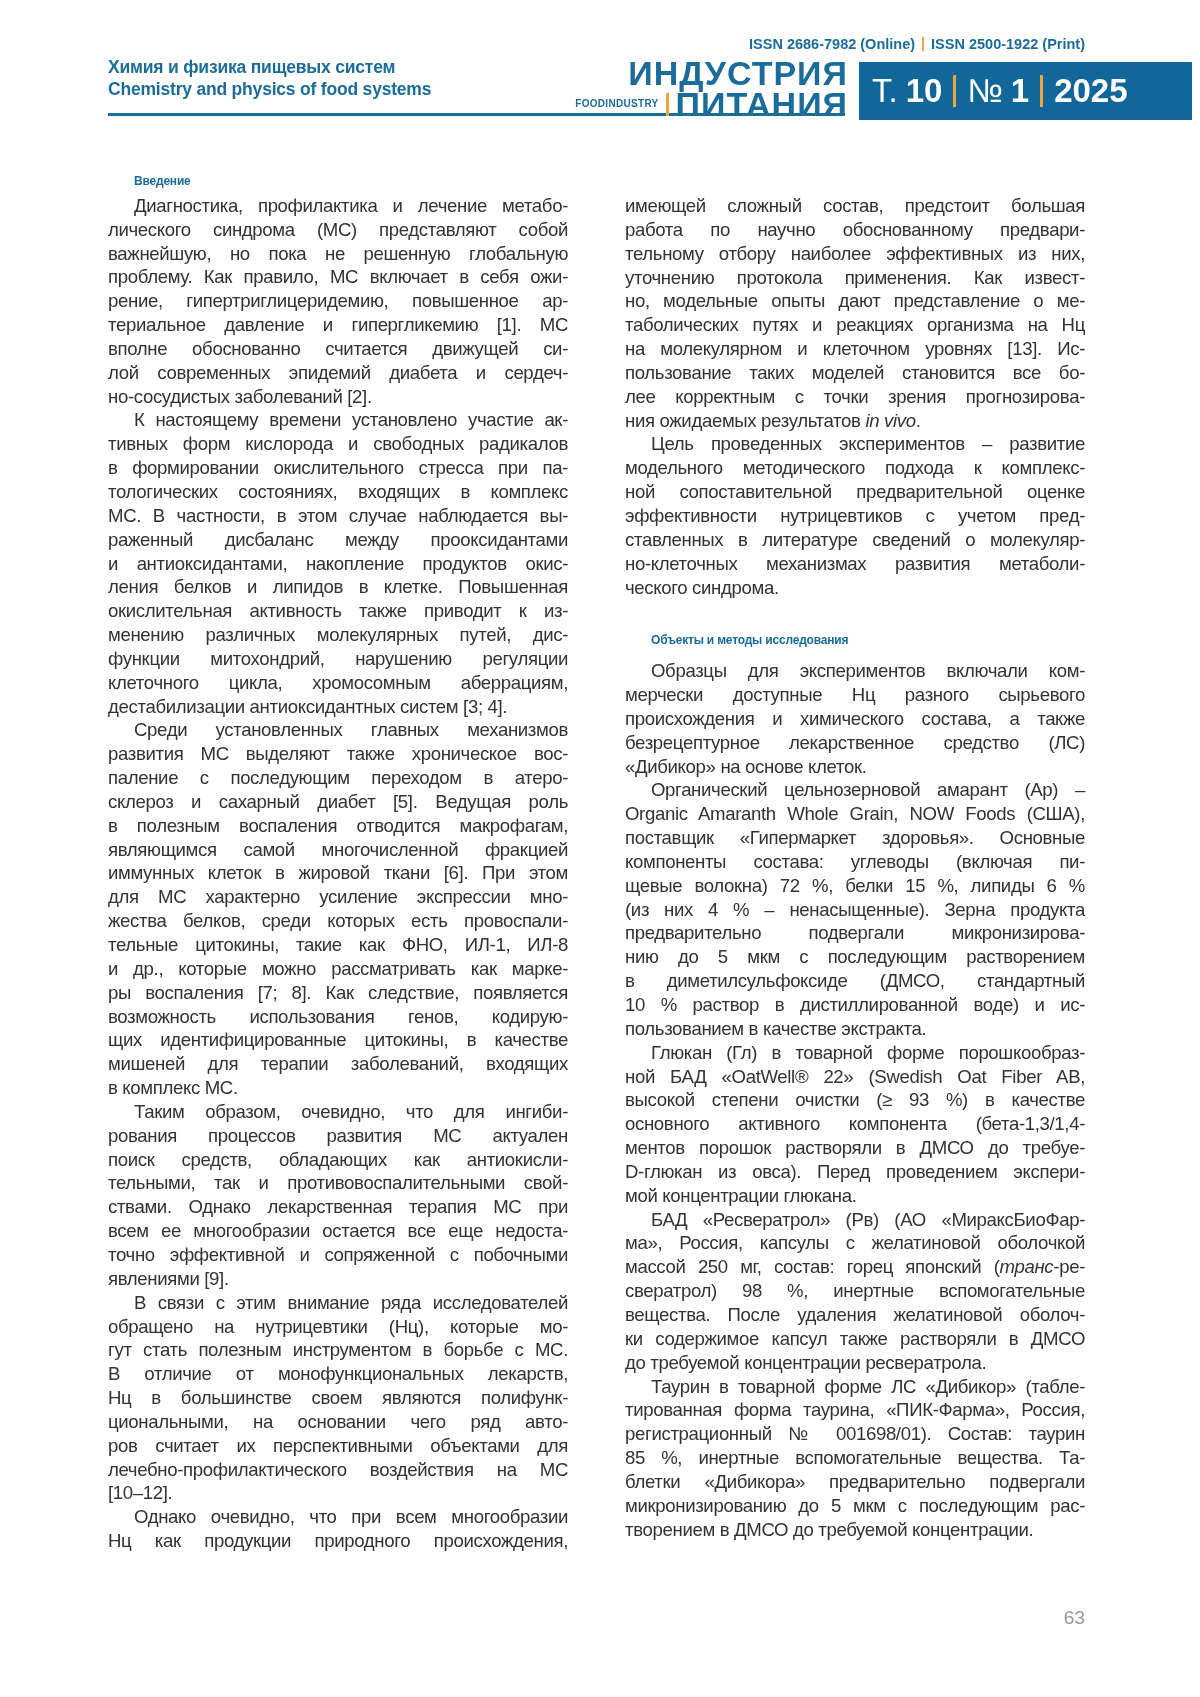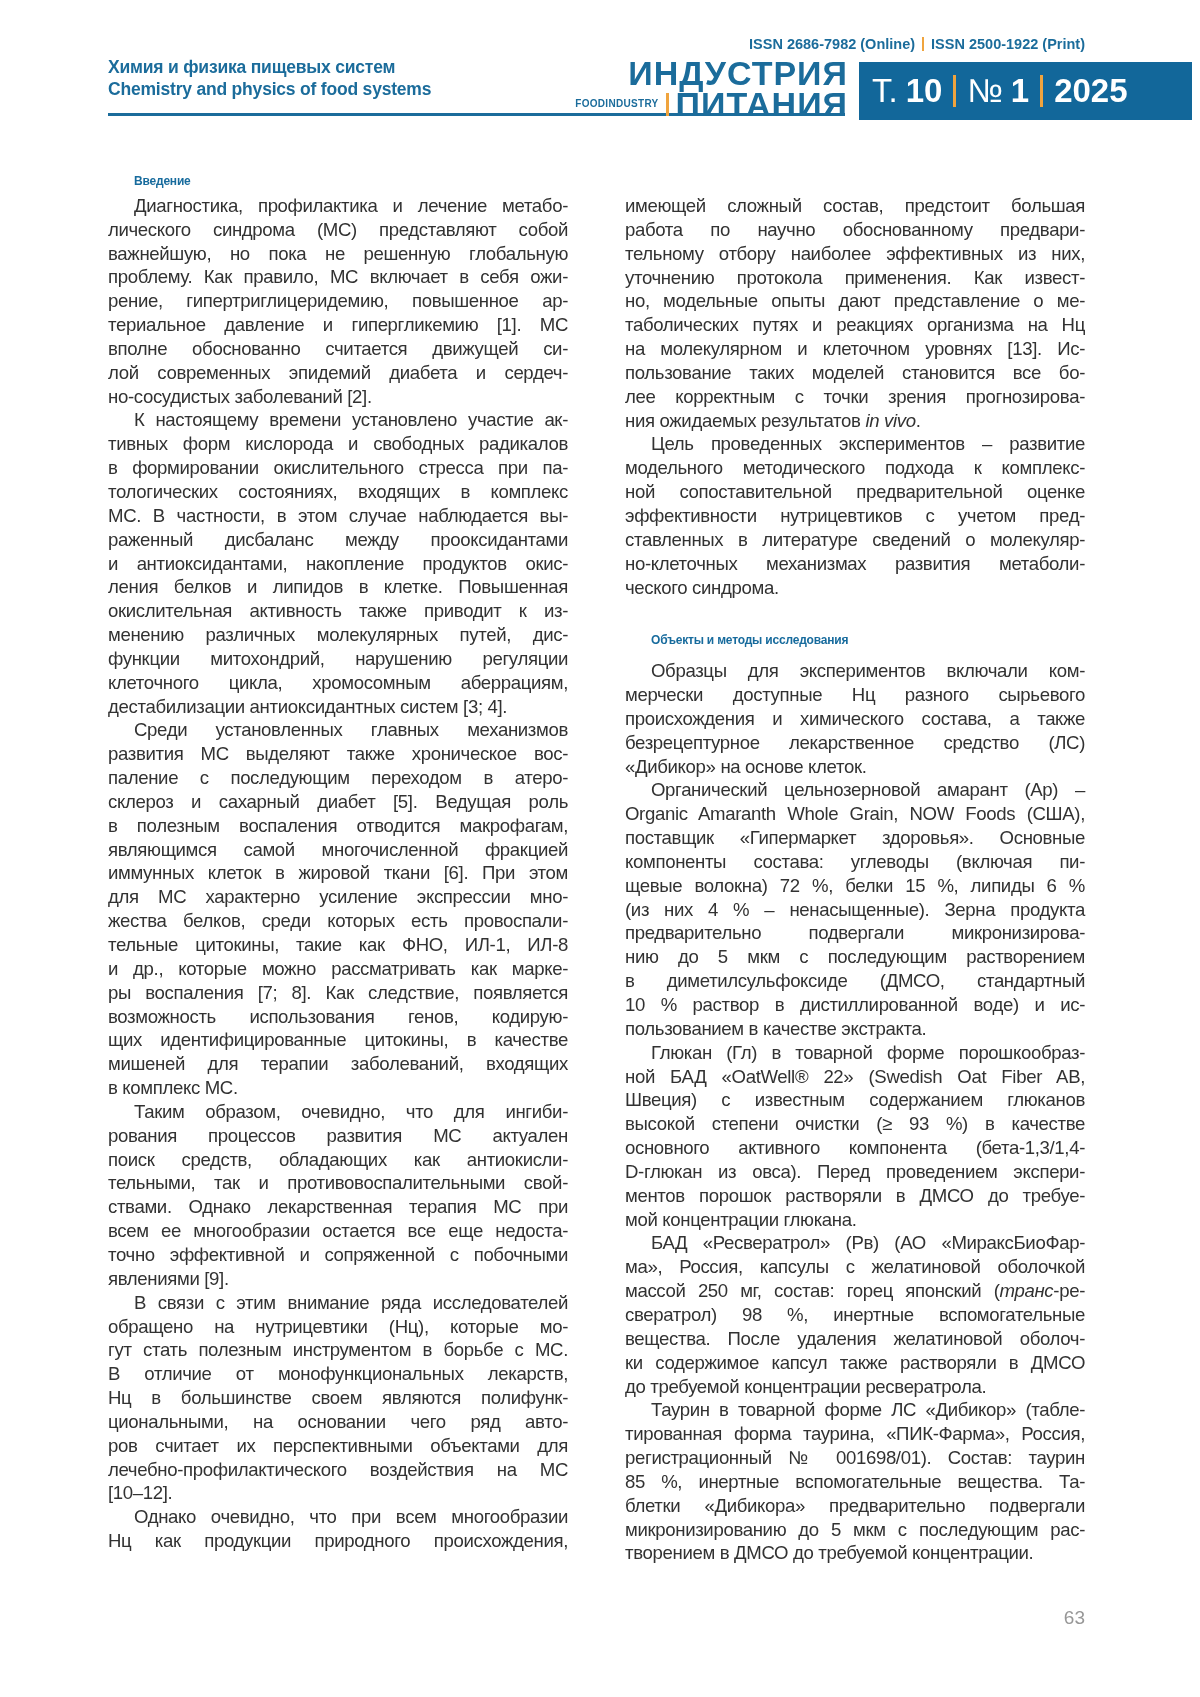--- a/index.html
+++ b/index.html
@@ -251,25 +251,24 @@
           <div class="line">(из них 4 % – ненасыщенные). Зерна продукта</div>
           <div class="line">предварительно подвергали микронизирова-</div>
           <div class="line">нию до 5 мкм с последующим растворением</div>
           <div class="line">в диметилсульфоксиде (ДМСО, стандартный</div>
           <div class="line">10 % раствор в дистиллированной воде) и ис-</div>
           <div class="line plast">пользованием в качестве экстракта.</div>
         </div>
         <div class="paragraph">
           <div class="line pfirst">Глюкан (Гл) в товарной форме порошкообраз-</div>
           <div class="line">ной БАД «OatWell® 22» (Swedish Oat Fiber AB,</div>
-          <div class="line">Швеция) с известным содержанием глюканов</div>
           <div class="line">высокой степени очистки (≥ 93 %) в качестве</div>
           <div class="line">основного активного компонента (бета-1,3/1,4-</div>
+          <div class="line">ментов порошок растворяли в ДМСО до требуе-</div>
           <div class="line">D-глюкан из овса). Перед проведением экспери-</div>
-          <div class="line">ментов порошок растворяли в ДМСО до требуе-</div>
           <div class="line plast">мой концентрации глюкана.</div>
         </div>
         <div class="paragraph">
           <div class="line pfirst">БАД «Ресвератрол» (Рв) (АО «МираксБиоФар-</div>
           <div class="line">ма», Россия, капсулы с желатиновой оболочкой</div>
           <div class="line">массой 250 мг, состав: горец японский (<i>транс</i>-ре-</div>
           <div class="line">свератрол) 98 %, инертные вспомогательные</div>
           <div class="line">вещества. После удаления желатиновой оболоч-</div>
           <div class="line">ки содержимое капсул также растворяли в ДМСО</div>
           <div class="line plast">до требуемой концентрации ресвератрола.</div>

